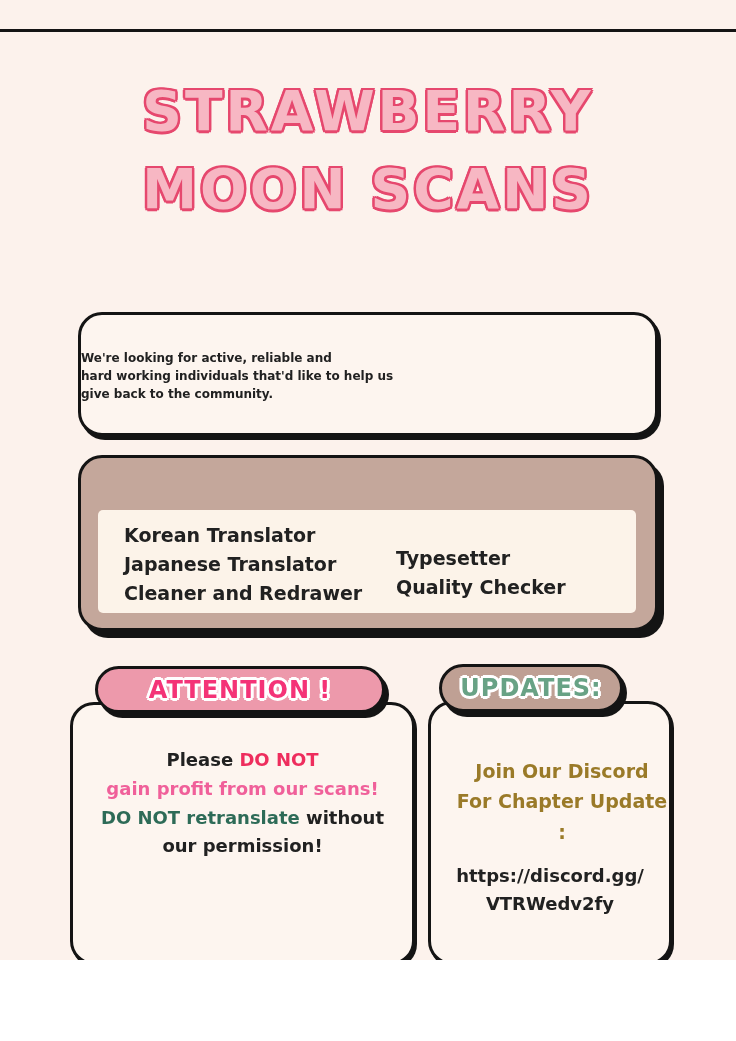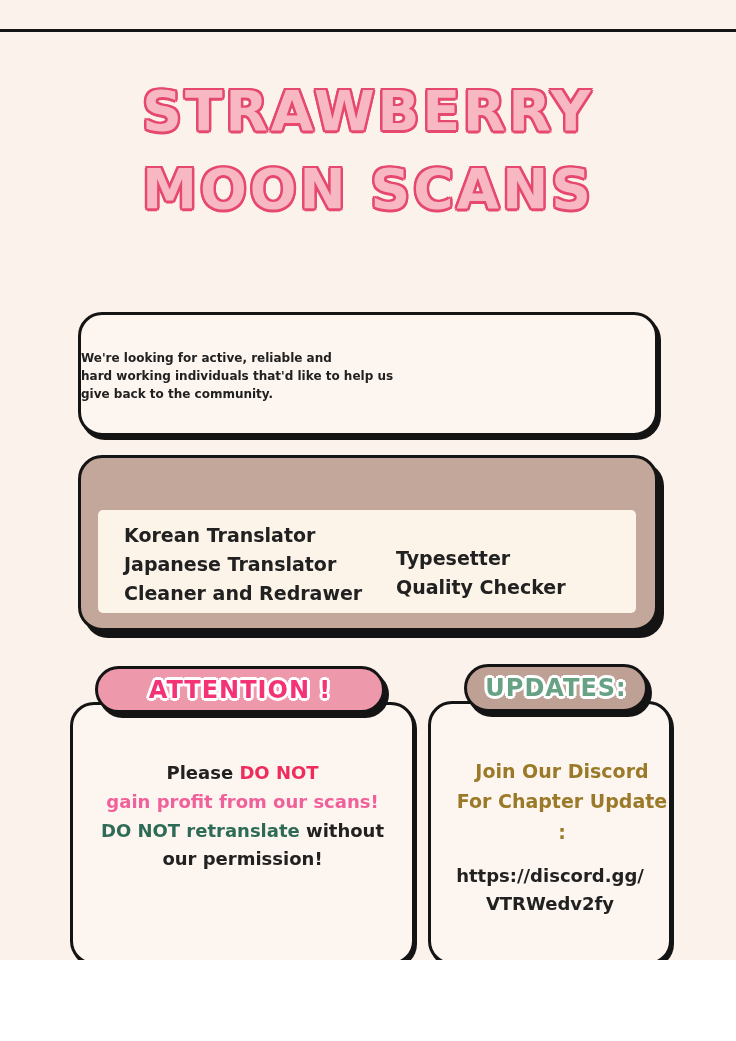--- a/index.html
+++ b/index.html
@@ -108,28 +108,28 @@
     font-size: 19px; line-height: 1.52; color: var(--ink);
   }
   .positions-col.left { left: 26px; top: 11px; }
   .positions-col.right { left: 298px; top: 26px; margin-top: 8px; }
 
   
   .pill-attention { left: 95px; top: 666px; width: 290px; height: 47px; background: var(--attention_pill); }
   .pill-attention .label { font-size: 24px; letter-spacing: 1px; color: var(--attention_text); }
   .card-attention { left: 70px; top: 702px; width: 345px; height: 263px; }
   .card-attention p {
-    margin: 17px; text-align: center; white-space: pre-line;
+    margin: 4px; text-align: center; white-space: pre-line;
     font-size: 18px; line-height: 1.6; color: var(--ink);
   }
   .card-attention .para1 { padding-top: 37px; }
   .card-attention .para2 { margin-top: 26px; }
 
   
-  .pill-updates { left: 464px; top: 664px; width: 184px; height: 48px; background: var(--updates_pill); }
+  .pill-updates { left: 439px; top: 664px; width: 184px; height: 48px; background: var(--updates_pill); }
   .pill-updates .label { font-size: 24px; letter-spacing: 1px; color: var(--banner_green); }
   .card-updates { left: 428px; top: 701px; width: 244px; height: 264px; }
   .card-updates .discord-heading {
     margin: 0; padding-top: 52px;
     text-align: center; white-space: pre-line;
     font-size: 19px; line-height: 1.6; color: var(--discord_gold); padding-left: 24px;
   }
   .card-updates .discord-link {
     display: block; margin-top: 15px;
     text-align: center; white-space: pre-line;

